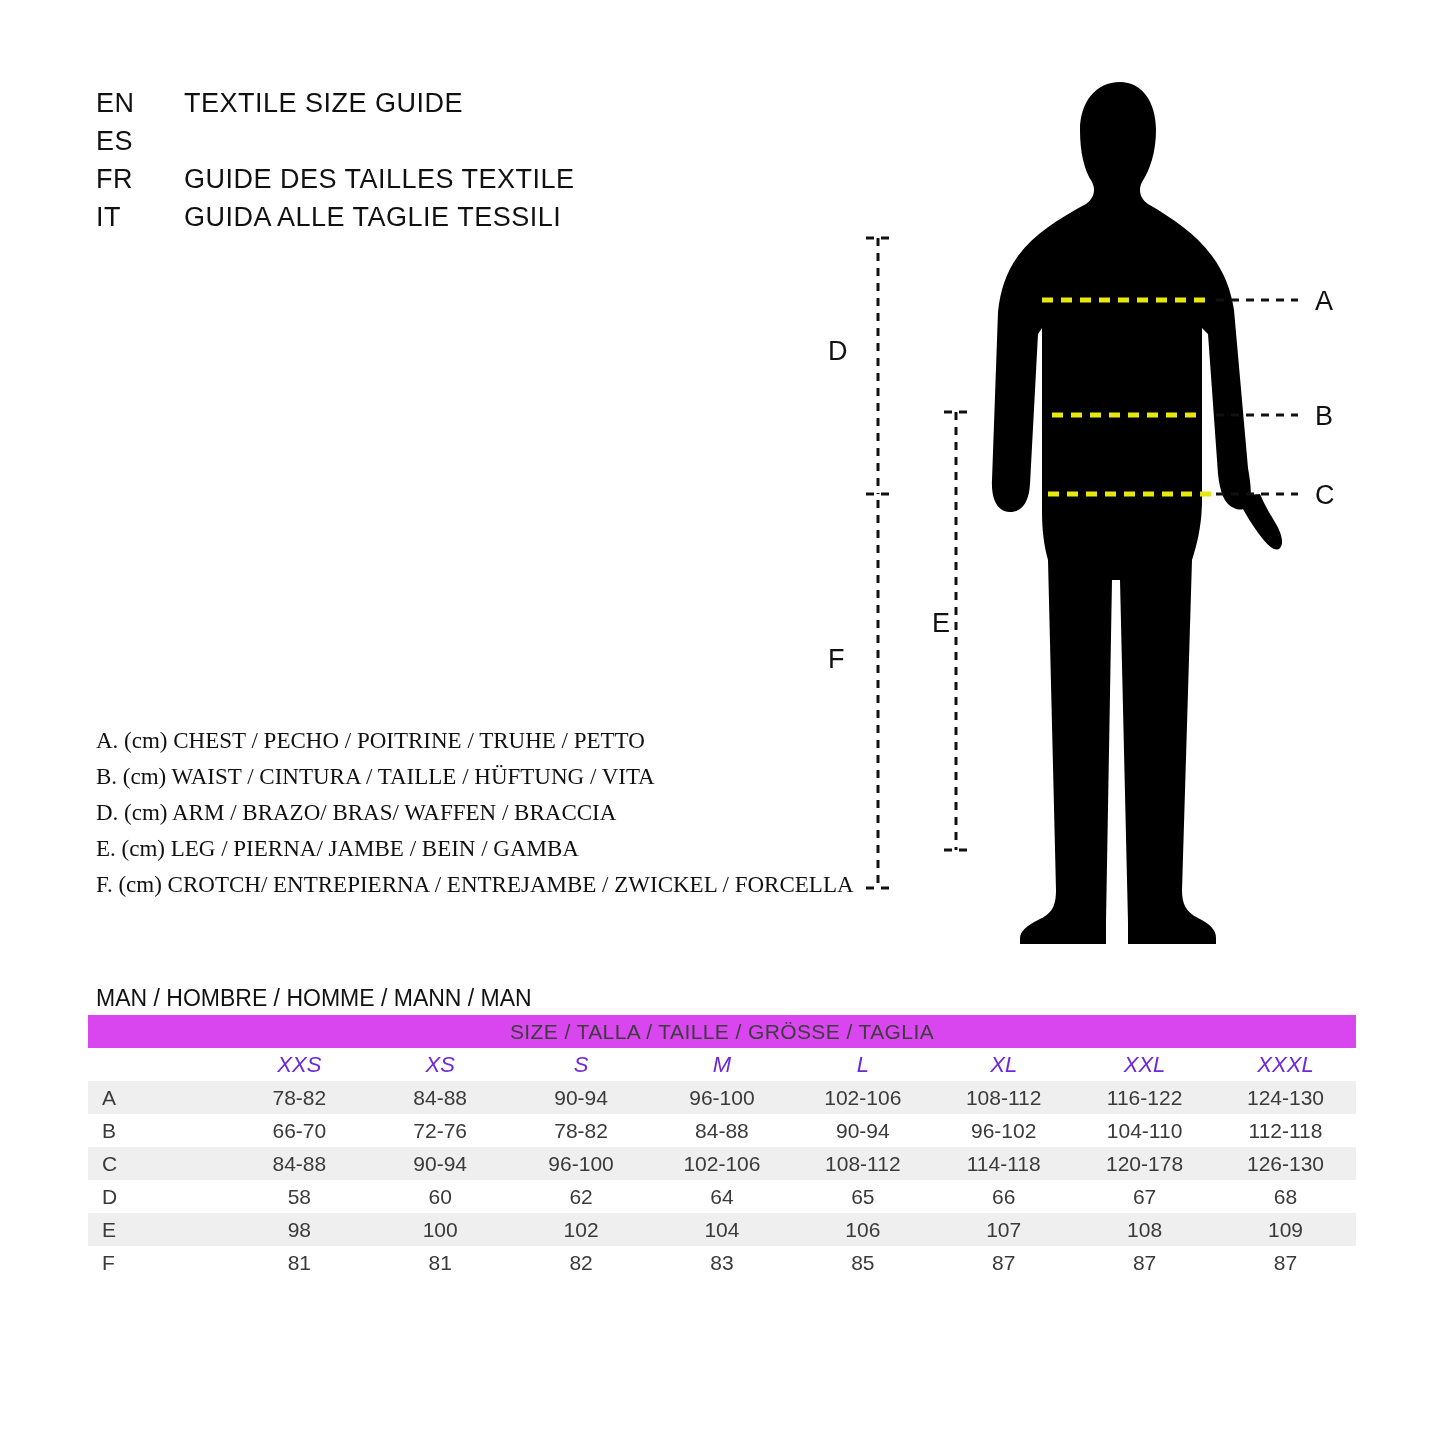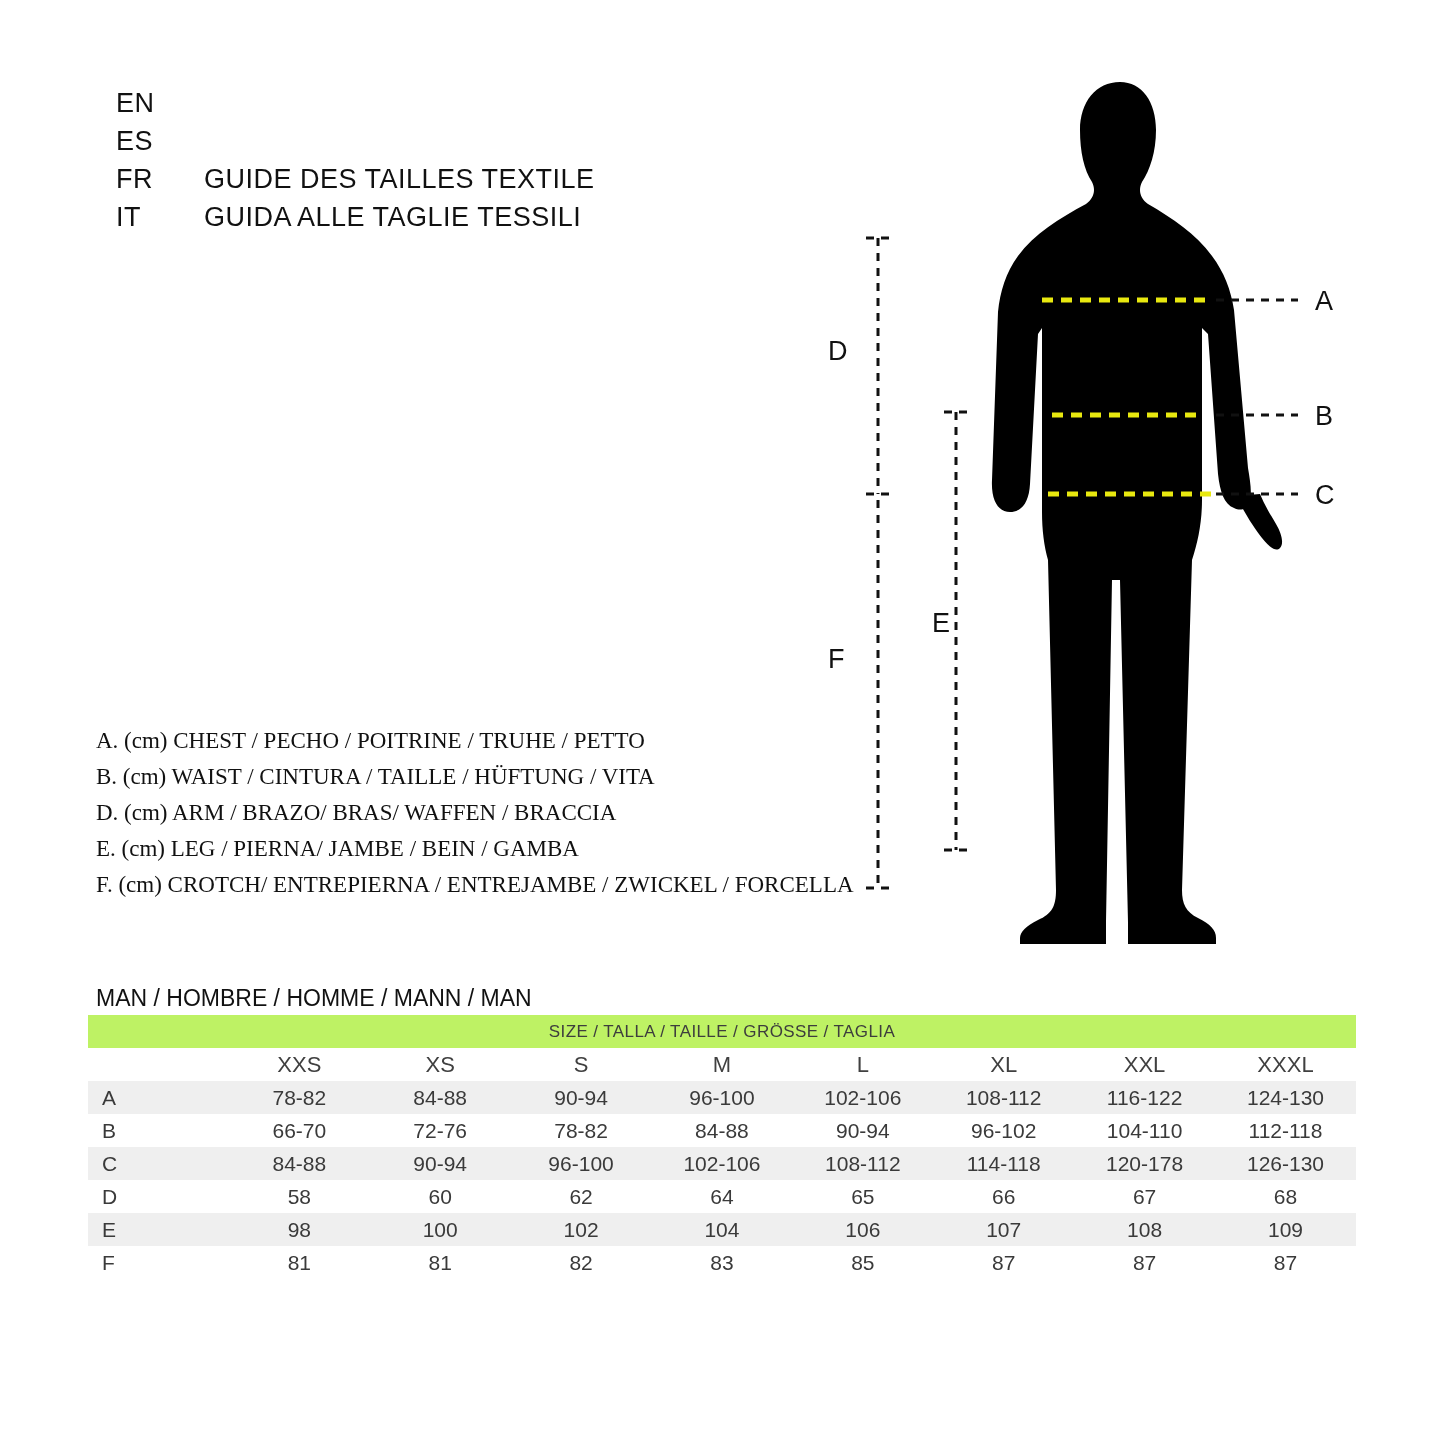--- a/index.html
+++ b/index.html
@@ -20,21 +20,20 @@
     width: 1445px;
     height: 1445px;
   }
 
   
   .titles {
     position: absolute;
     left: 96px;
     top: 88px;
     width: 640px;
-    margin-left: 20px;
   }
   .title-row {
     display: flex;
     align-items: baseline;
     height: 38px;
     font-size: 27px;
     letter-spacing: 0.5px;
     color: #111;
   }
   .title-lang {
@@ -94,55 +93,57 @@
     font-size: 21px;
     color: #3a3a3a;
   }
   table.size-table td, table.size-table th {
     padding: 0;
     height: 33px;
     text-align: center;
     font-weight: normal;
   }
   .hdr-band td {
-    background: #bef264;
+    background: #d946ef;
     color: #3d3d3d;
     text-align: left;
     padding-left: 12px;
     height: 36px;
-    font-size: 17px;
+    font-size: 21px;
     letter-spacing: 0.4px;
   }
   .col-label {
     width: 86px;
     text-align: left !important;
     padding-left: 14px !important;
     color: #3a3a3a;
   }
   .sizes-row td {
     background: #ffffff;
-    color: #404040;
+    color: #6d28d9;
     height: 38px;
     font-size: 22px;
+    font-style: italic;
   }
   .row-shaded td {
     background: #efefef;
   }
   .row-plain td {
     background: #ffffff;
   }
 </style>
 </head>
 <body>
 
 <div class="page">
 
   <div class="titles">
     <div class="title-row">
       <span class="title-lang">EN</span>
+      <span class="title-text">TEXTILE SIZE GUIDE</span>
     </div>
     <div class="title-row">
       <span class="title-lang">ES</span>
     </div>
     <div class="title-row">
       <span class="title-lang">FR</span>
       <span class="title-text">GUIDE DES TAILLES TEXTILE</span>
     </div>
     <div class="title-row">
       <span class="title-lang">IT</span>

